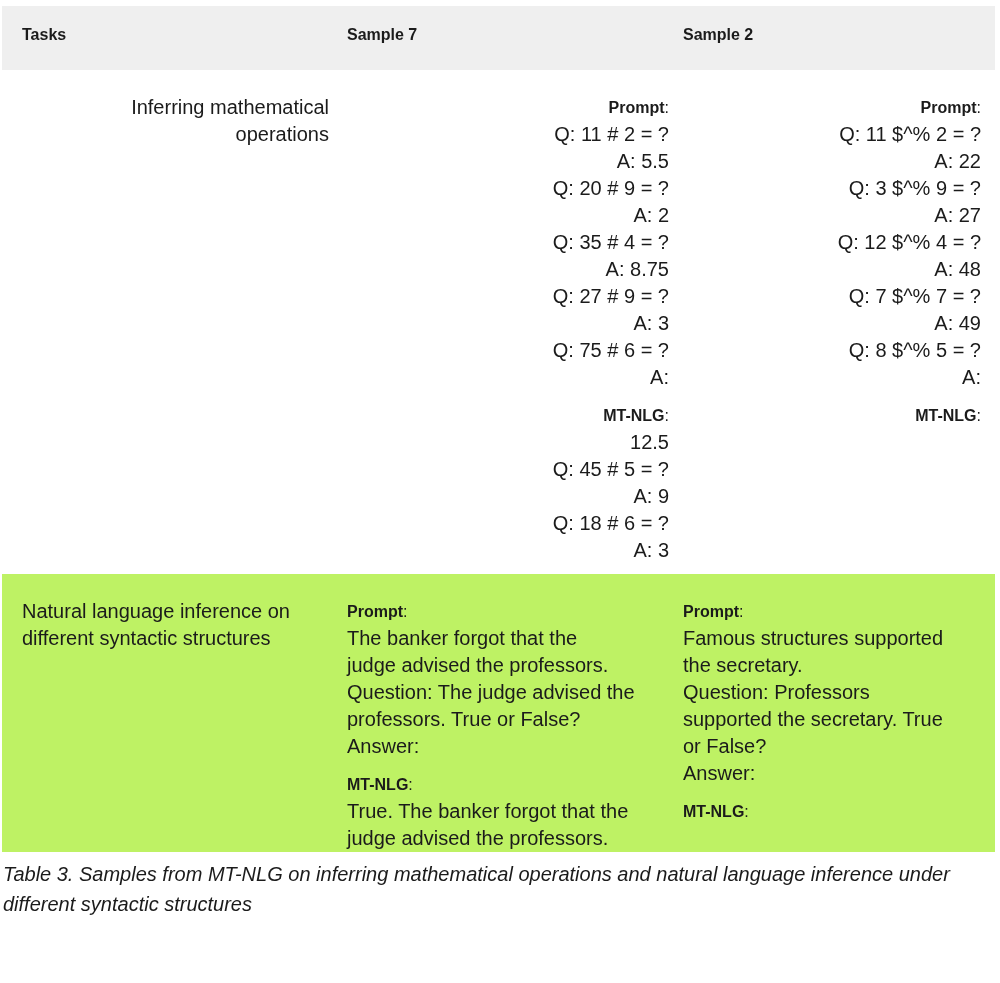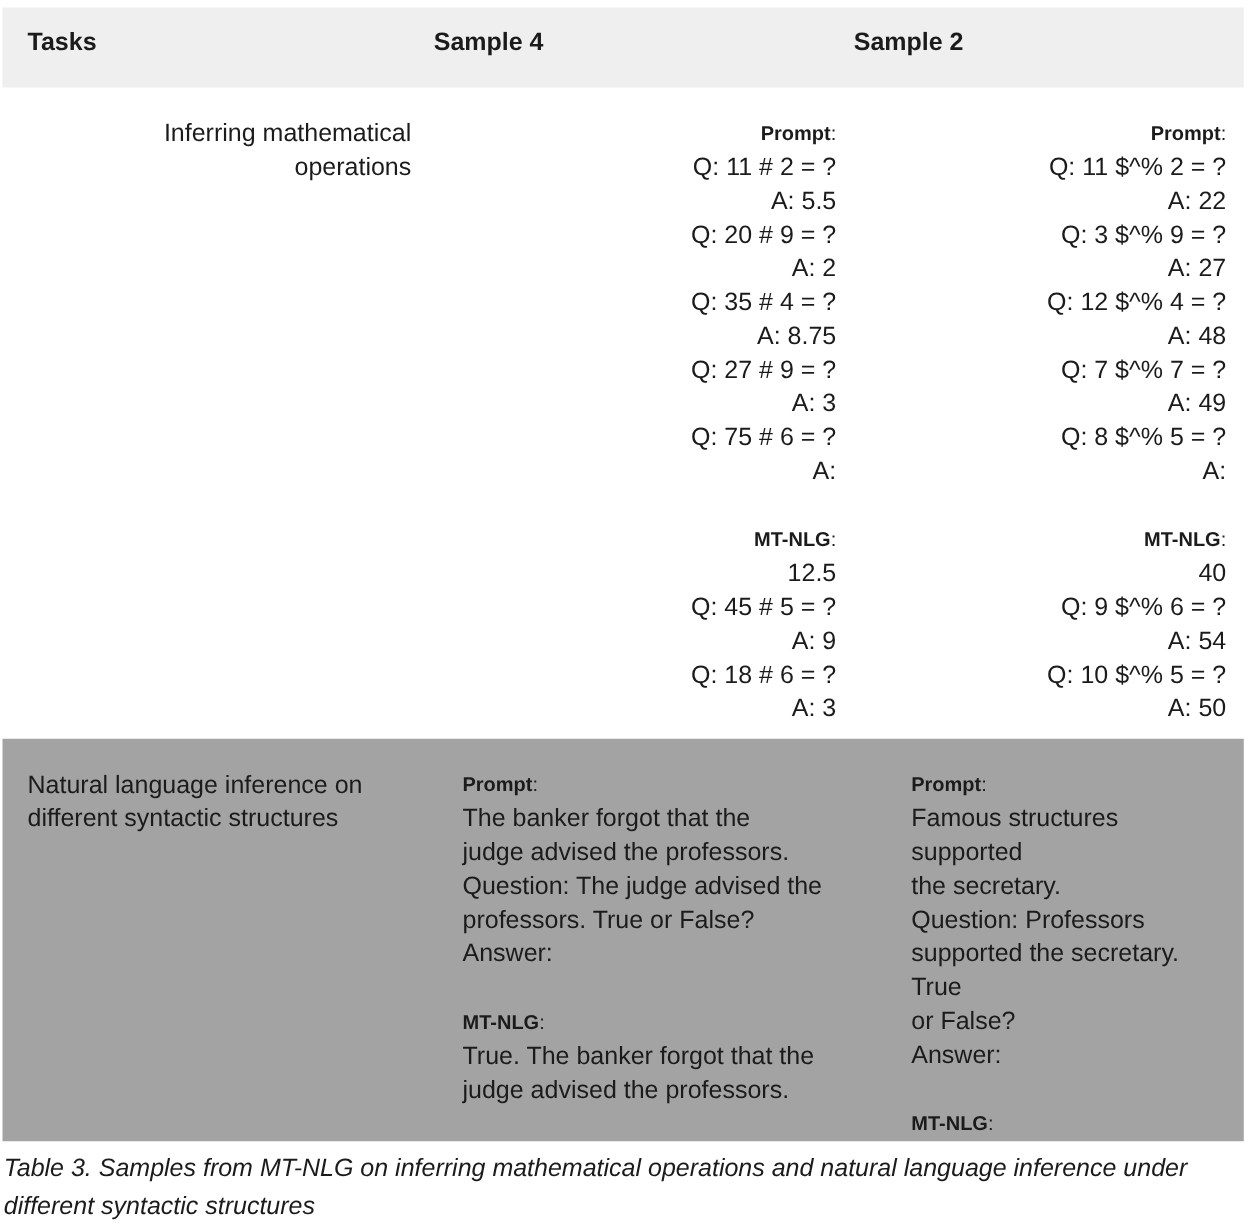--- a/index.html
+++ b/index.html
@@ -24,78 +24,77 @@
   .row {
     display: grid;
     grid-template-columns: 345px 336px 1fr;
   }
   .thead {
     background: #efefef;
   }
   .thead .cell {
     padding-top: 15px;
     padding-bottom: 22px;
-    font-size: 20px;
+    font-size: 16px;
     line-height: 27px;
     font-weight: 700;
   }
   .cell {
     box-sizing: border-box;
     padding-right: 14px;
   }
   .col-task {
     padding-left: 20px;
     padding-right: 18px;
   }
   .row-0 .cell {
     padding-top: 24px;
     padding-bottom: 10px;
     text-align: right;
   }
   .row-1 {
-    background: #a3a3a3;
-    gap: 23px;
+    background: #bef264;
   }
   .row-1 .cell {
     padding-top: 24px;
     padding-bottom: 0;
   }
   .txt, .task-txt {
     font-size: 20px;
     line-height: 27px;
     white-space: pre-wrap;
   }
   .lbl {
     font-size: 16px;
     line-height: 27px;
   }
   .lbl b {
     font-weight: 700;
   }
   .block + .block {
-    margin-top: 28px;
+    margin-top: 11px;
   }
   .caption {
     margin: 7px 10px 0 3px;
     font-size: 20px;
     line-height: 30px;
     font-style: italic;
     color: #1b1b1b;
     max-width: 985px;
   }
 </style>
 </head>
 <body>
 
 <div class="page">
   <div class="tbl">
 
     <div class="row thead">
       <div class="cell col-task">Tasks</div>
-      <div class="cell col-s1">Sample 4</div>
+      <div class="cell col-s1">Sample 7</div>
       <div class="cell col-s2">Sample 2</div>
     </div>
 
     <div class="row row-0">
       <div class="cell col-task">
         <div class="task-txt">Inferring mathematical
 operations</div>
       </div>
       <div class="cell col-s1">
         <div class="block">
@@ -129,25 +128,20 @@
 A: 27
  Q: 12 $^% 4 = ?
 A: 48
  Q: 7 $^% 7 = ?
 A: 49
  Q: 8 $^% 5 = ?
 A:</div>
         </div>
         <div class="block">
           <div class="lbl"><b>MT-NLG</b><span>:</span></div>
-          <div class="txt">40
-Q: 9 $^% 6 = ?
-A: 54
-Q: 10 $^% 5 = ?
-A: 50</div>
         </div>
       </div>
     </div>
 
     <div class="row row-1">
       <div class="cell col-task">
         <div class="task-txt">Natural language inference on
 different syntactic structures</div>
       </div>
       <div class="cell col-s1">

